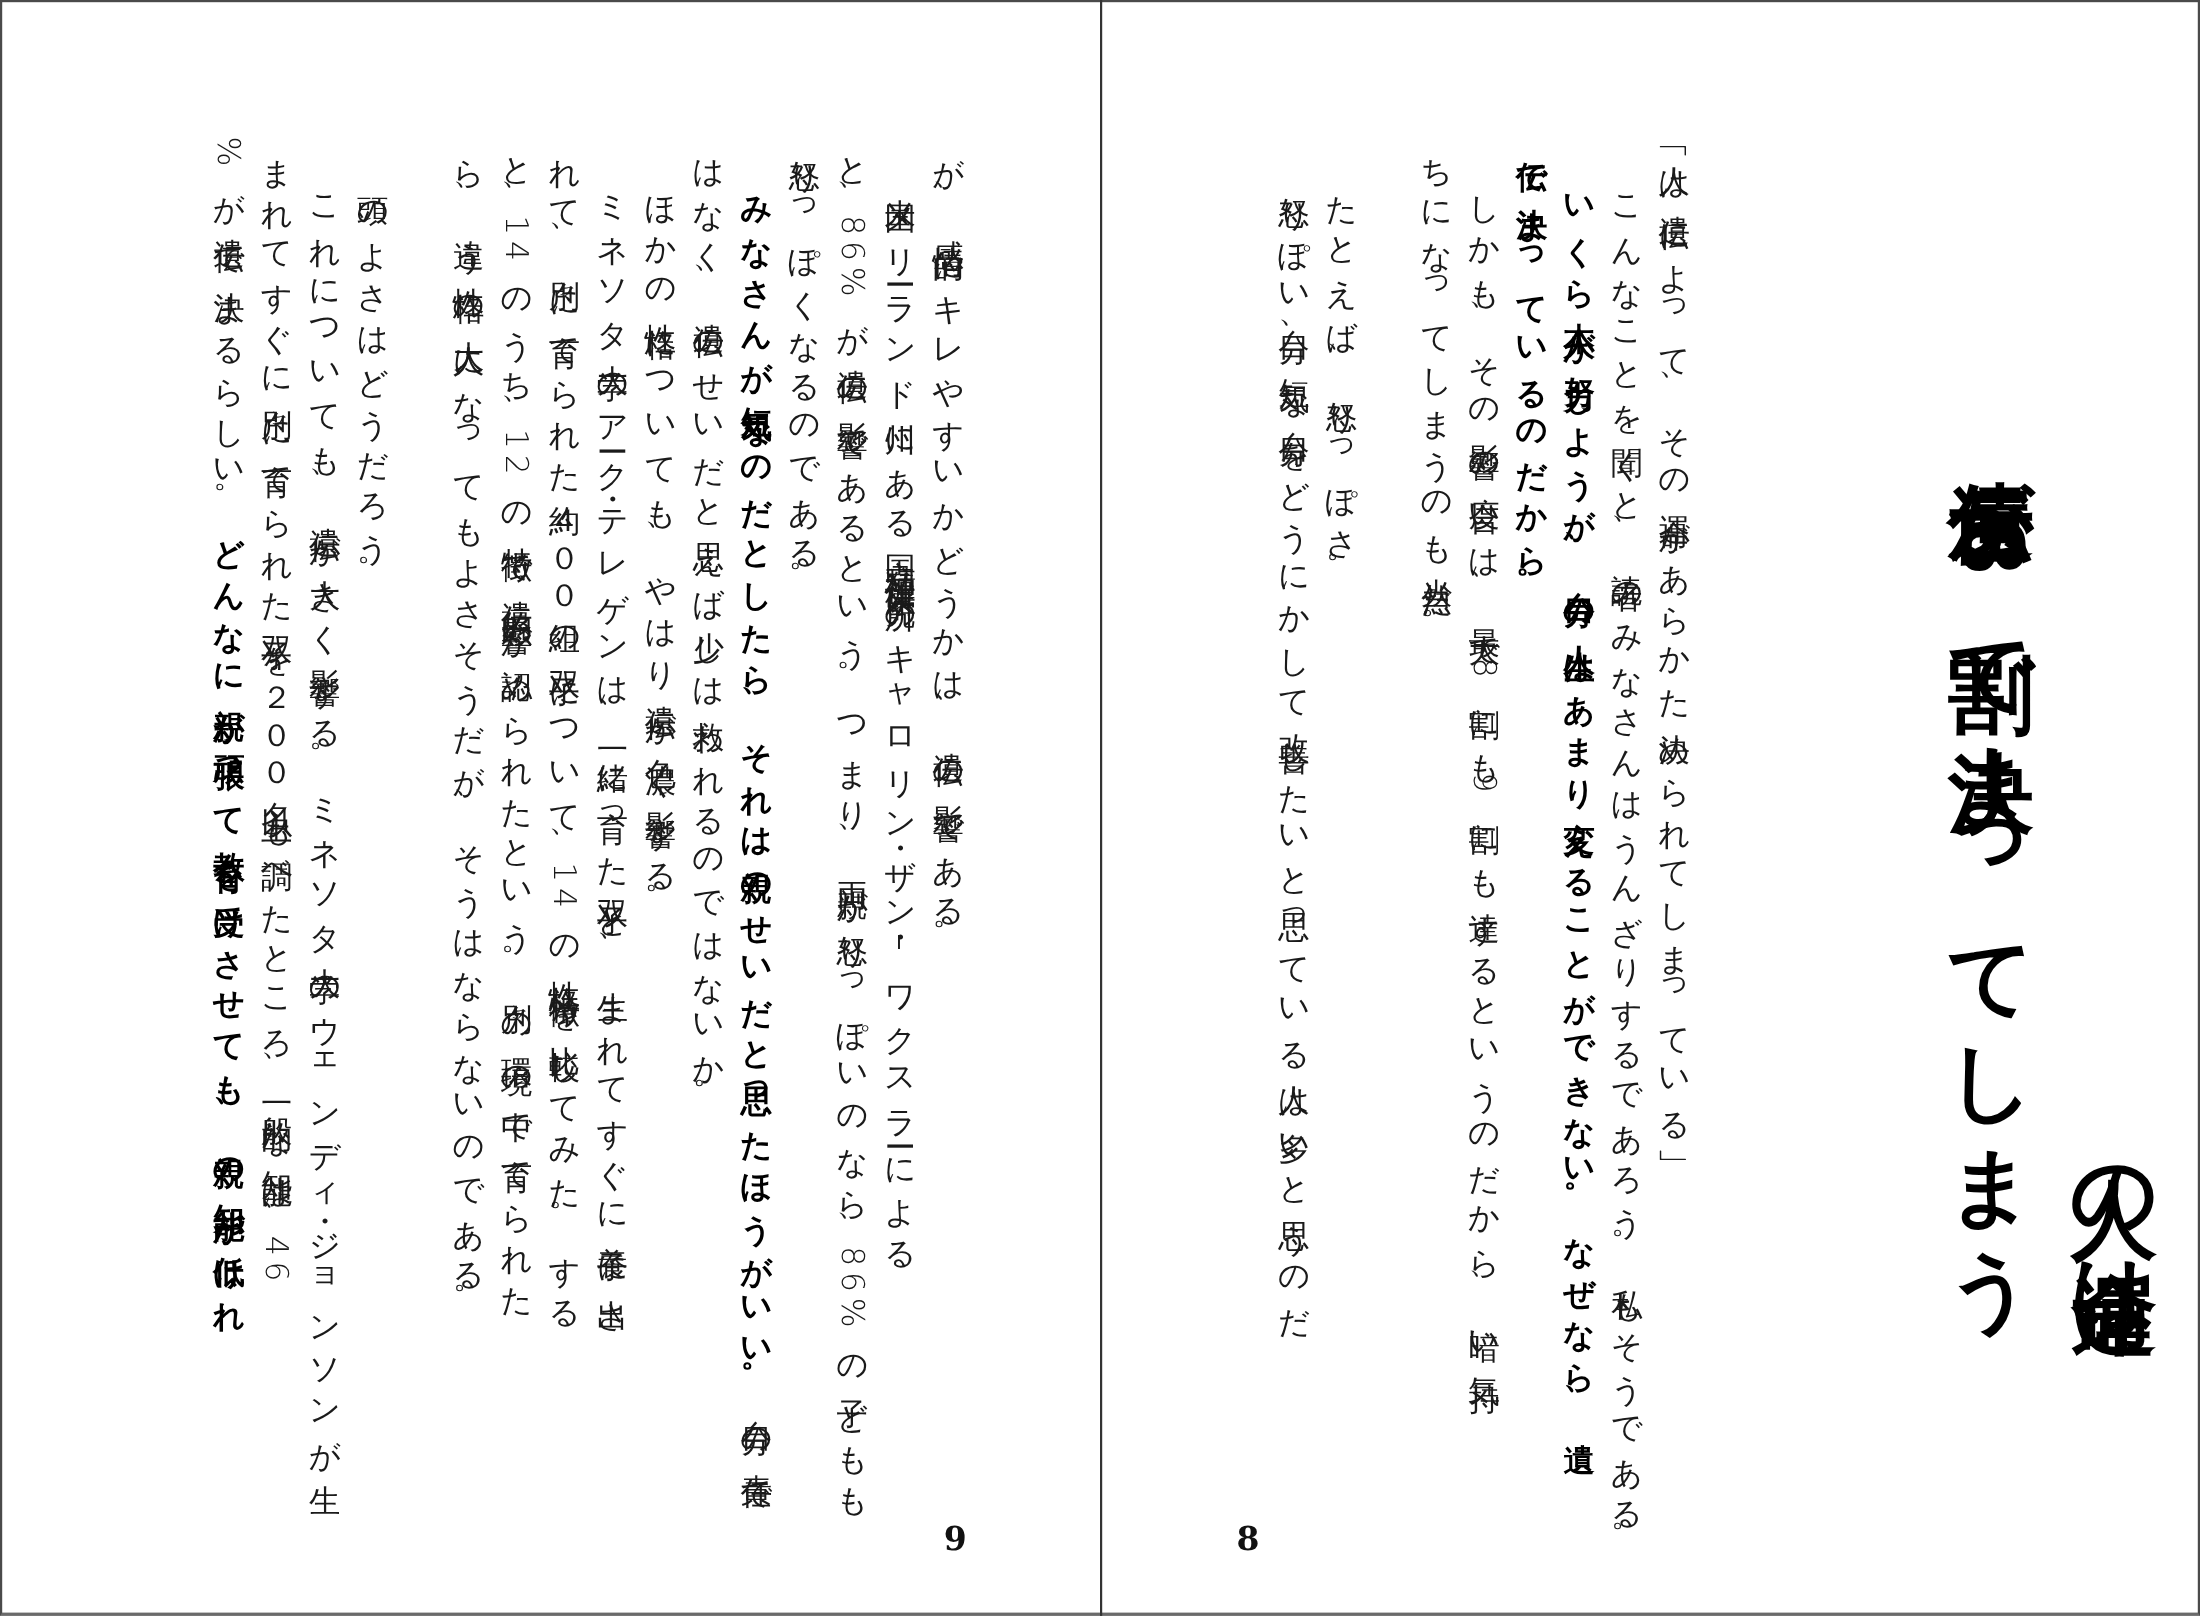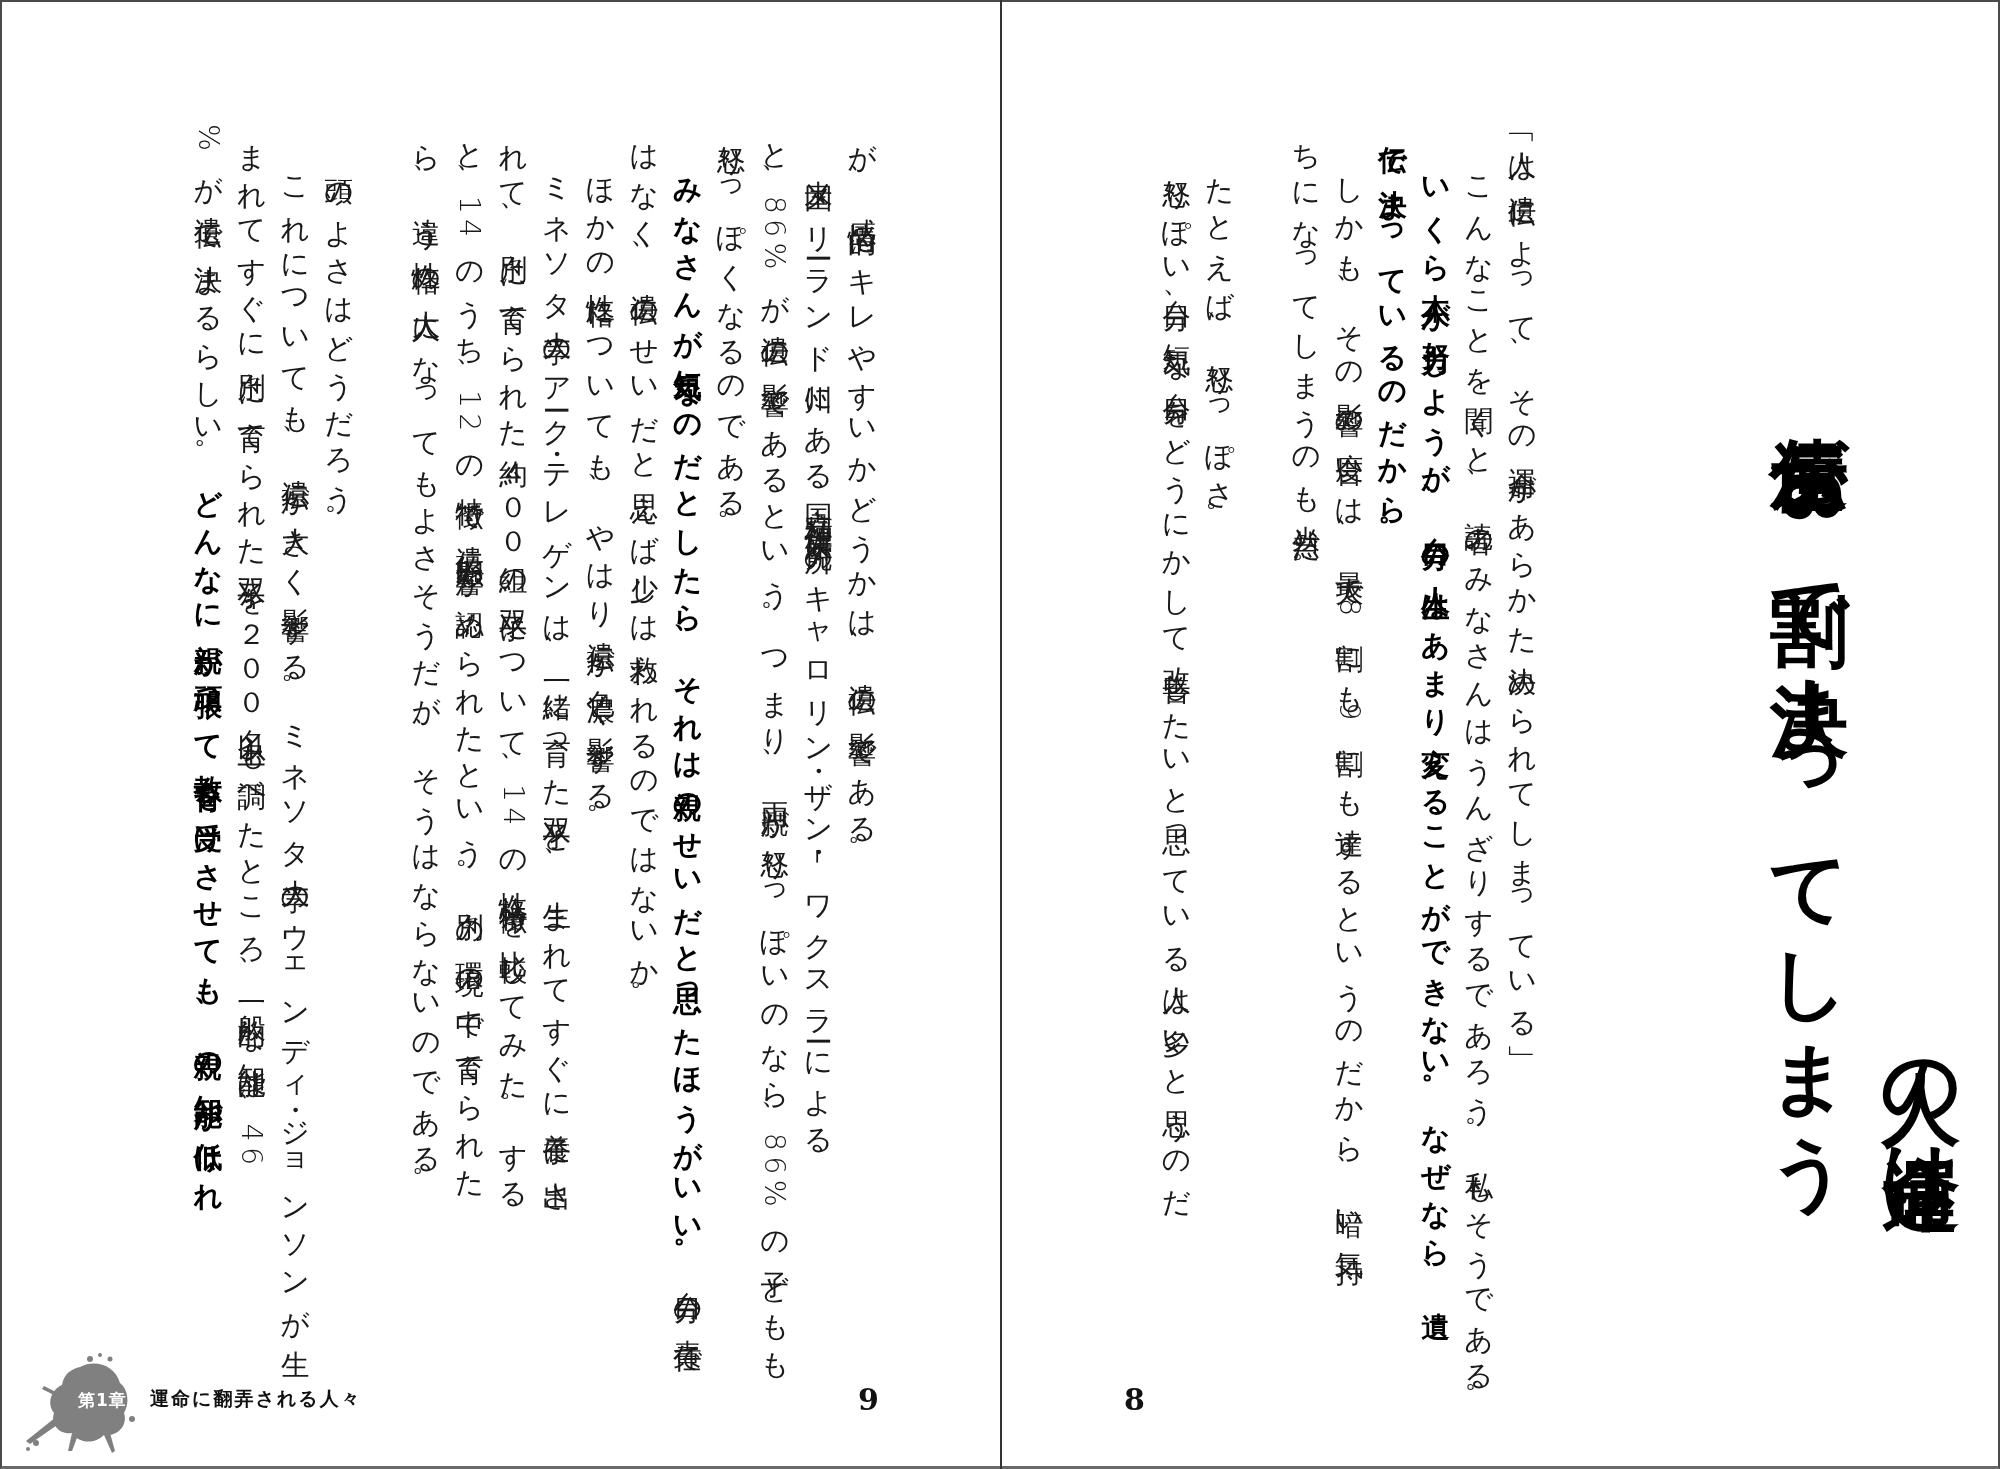--- a/index.html
+++ b/index.html
@@ -70,32 +70,13 @@
       <div class="col" style="left: 411px;"><span>ら、違う性格の大人になってもよさそうだが、そうはならないのである。</span></div>
       <div class="col" style="left: 367.4px;"><span></span></div>
       <div class="col" style="left: 323.8px;"><span>　頭のよさはどうだろう。</span></div>
       <div class="col" style="left: 280.2px;"><span>　これについても、遺伝が大きく影響する。ミネソタ大学のウェンディ・ジョンソンが生</span></div>
       <div class="col" style="left: 236.6px;"><span>まれてすぐに別々に育てられた双子を２００名以上も調べたところ、一般的な知能は、46</span></div>
       <div class="col" style="left: 193px;"><span>%が遺伝で決まるらしい。</span><span class="b">どんなに親が頑張って教育を受けさせても、親の知能が低けれ</span></div>
     </div>
 
   <div class="folio" style="left:858px;">9</div>
 
-  <div class="chapter">
-    <svg class="splat" viewBox="0 0 130 110">
-      <g fill="#808080">
-        <path d="M60 22 C75 14 95 20 100 38 C108 44 110 58 104 68 C108 80 98 92 84 90 C74 100 58 98 52 88 C40 90 30 80 34 68 C26 58 32 44 42 40 C44 28 52 24 60 22 Z"></path>
-        <circle cx="70" cy="14" r="3"></circle>
-          <circle cx="80" cy="10" r="2"></circle>
-          <circle cx="90" cy="14" r="2.5"></circle>
-        <circle cx="112" cy="74" r="3"></circle>
-          <circle cx="16" cy="98" r="3"></circle>
-          <circle cx="8" cy="104" r="2"></circle>
-        <path d="M36 72 L6 96 L10 99 L40 78 Z"></path>
-        <path d="M52 88 L48 106 L52 106 L58 90 Z"></path>
-        <path d="M84 90 L92 108 L95 106 L90 88 Z"></path>
-        <path d="M34 50 L22 44 L24 41 L38 48 Z"></path>
-      </g>
-    </svg>
-    <span class="chapter-num">第1章</span>
-    <span class="chapter-title">運命に翻弄される人々</span>
-  </div>
 </div>
 
 </body></html>

